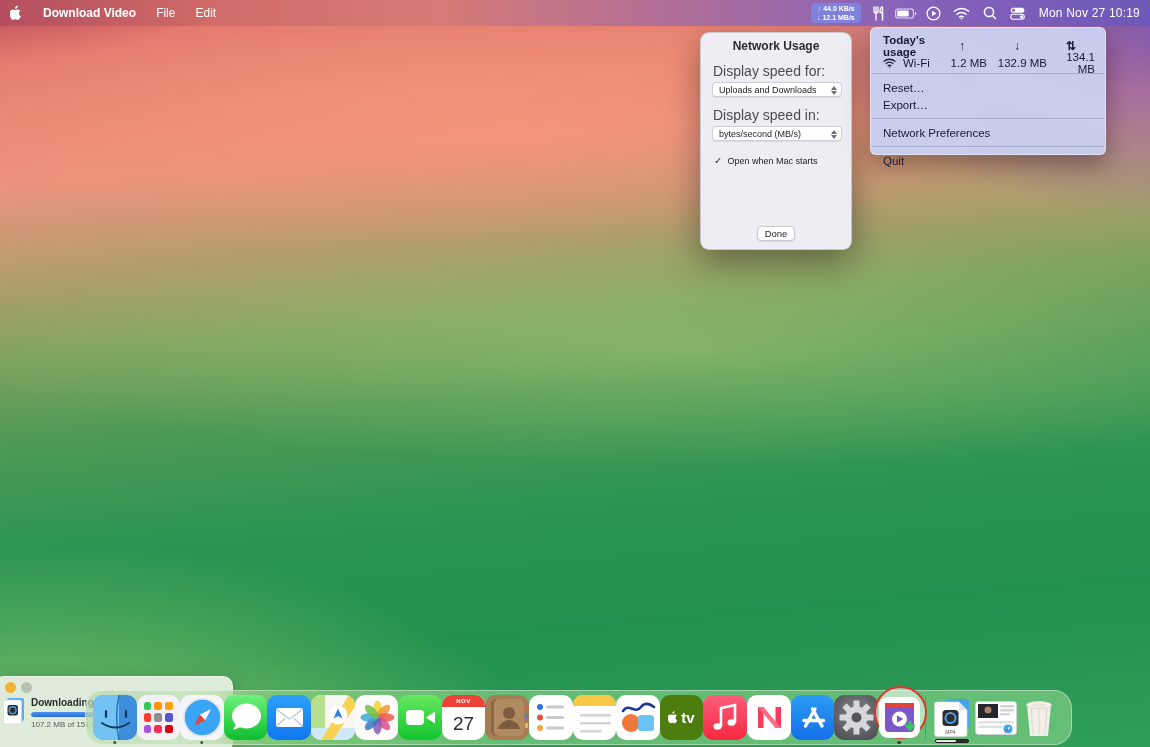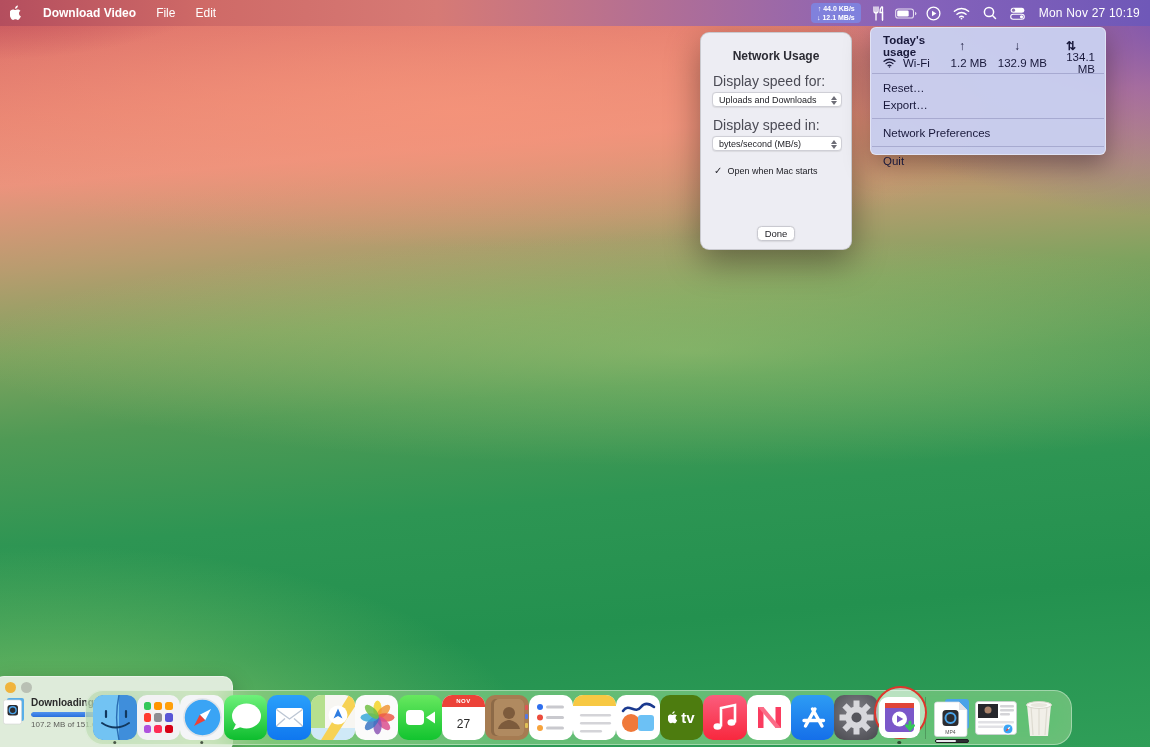--- a/index.html
+++ b/index.html
@@ -22,21 +22,21 @@
   .mb-app { font-weight:bold; }
   .mb-right { margin-left:auto; display:flex; align-items:center; gap:6px; padding-right:10px; }
   .speedbox { background:rgba(124,134,228,.85); border-radius:4px; padding:1px 6px; text-align:right;
     font-size:7px; line-height:9px; font-weight:bold; color:#fff; }
   .mbicon { width:22px; height:26px; display:flex; align-items:center; justify-content:center; }
   .clock { font-size:12px; letter-spacing:.2px; padding-left:4px; white-space:nowrap; }
   
   .dialog { position:absolute; left:700px; top:32px; width:152px; height:218px; z-index:6;
     background:#ededf3; border:1px solid rgba(0,0,0,.15); border-radius:9px;
     box-shadow:0 12px 34px rgba(0,0,0,.38); }
-  .dlg-title { text-align:center; font-size:12px; color:#2b2b33; padding-top:16px; font-weight:bold; }
+  .dlg-title { text-align:center; font-size:12px; color:#2b2b33; padding-top:6px; font-weight:bold; }
   .fld-label { font-size:14px; color:#4b4b55; margin:10px 0 3px 12px; }
   .selectbox { position:relative; margin-left:11px; width:130px; height:15px; background:#fff;
     border:1px solid #cfcfd6; border-radius:4px; display:flex; align-items:center;
     font-size:9px; color:#1c1c22; padding-left:6px; box-shadow:0 .5px 1px rgba(0,0,0,.08); }
   .stepper { position:absolute; right:3px; top:2px; width:9px; height:10px; display:flex;
     flex-direction:column; align-items:center; justify-content:center; gap:1px; }
   .tri-up { width:0; height:0; border-left:3px solid transparent; border-right:3px solid transparent; border-bottom:4px solid #6d6d76; }
   .tri-dn { width:0; height:0; border-left:3px solid transparent; border-right:3px solid transparent; border-top:4px solid #6d6d76; }
   .chk-row { display:flex; align-items:center; gap:5px; margin:14px 0 0 13px; font-size:9px; color:#1c1c22; }
   .chk-mark { font-size:10px; color:#2b2b33; }
@@ -74,21 +74,21 @@
   .slot { width:43.6px; height:55px; display:flex; align-items:center; justify-content:center; position:relative; }
   .ic { width:45px; height:45px; border-radius:10px; position:relative; overflow:hidden; }
   .dot { position:absolute; bottom:1px; left:50%; transform:translateX(-50%); width:3.5px; height:3.5px; border-radius:50%; background:rgba(30,40,30,.75); }
   .dock-sep { width:1px; height:42px; background:rgba(20,40,20,.25); margin:0 4px; }
   
   .grid9 { position:absolute; inset:7px; display:grid; grid-template-columns:repeat(3,1fr); gap:3px; }
   .grid9 i { border-radius:2.5px; }
   .cal-top { position:absolute; top:0; left:0; right:0; height:12px; background:#ec4238; color:#fff;
     font-size:6px; font-weight:bold; text-align:center; line-height:12px; letter-spacing:.5px; }
   .cal-num { position:absolute; top:12px; left:0; right:0; bottom:0; display:flex; align-items:center; justify-content:center;
-    font-size:12px; color:#2b2b2b; font-weight:300; }
+    font-size:19px; color:#2b2b2b; font-weight:300; }
   .tv-label { position:absolute; inset:0; display:flex; align-items:center; justify-content:center;
     color:#fff; font-size:15px; font-weight:bold; gap:2px; }
   .ring { position:absolute; left:-4px; top:-4px; width:53px; height:53px; border-radius:50%;
     border:2.5px solid #df352b; background:rgba(255,255,255,.55); }
   .mp4-label { font-size:5px; fill:#555; }
   .file-prog { position:absolute; bottom:2px; left:50%; transform:translateX(-50%); width:34px; height:4.5px;
     background:#2e2e33; border-radius:2px; border:.5px solid #1d1d20; }
   .file-fill { height:100%; background:#e8e8ec; border-radius:2px; }
   svg { display:block; }
 </style>

